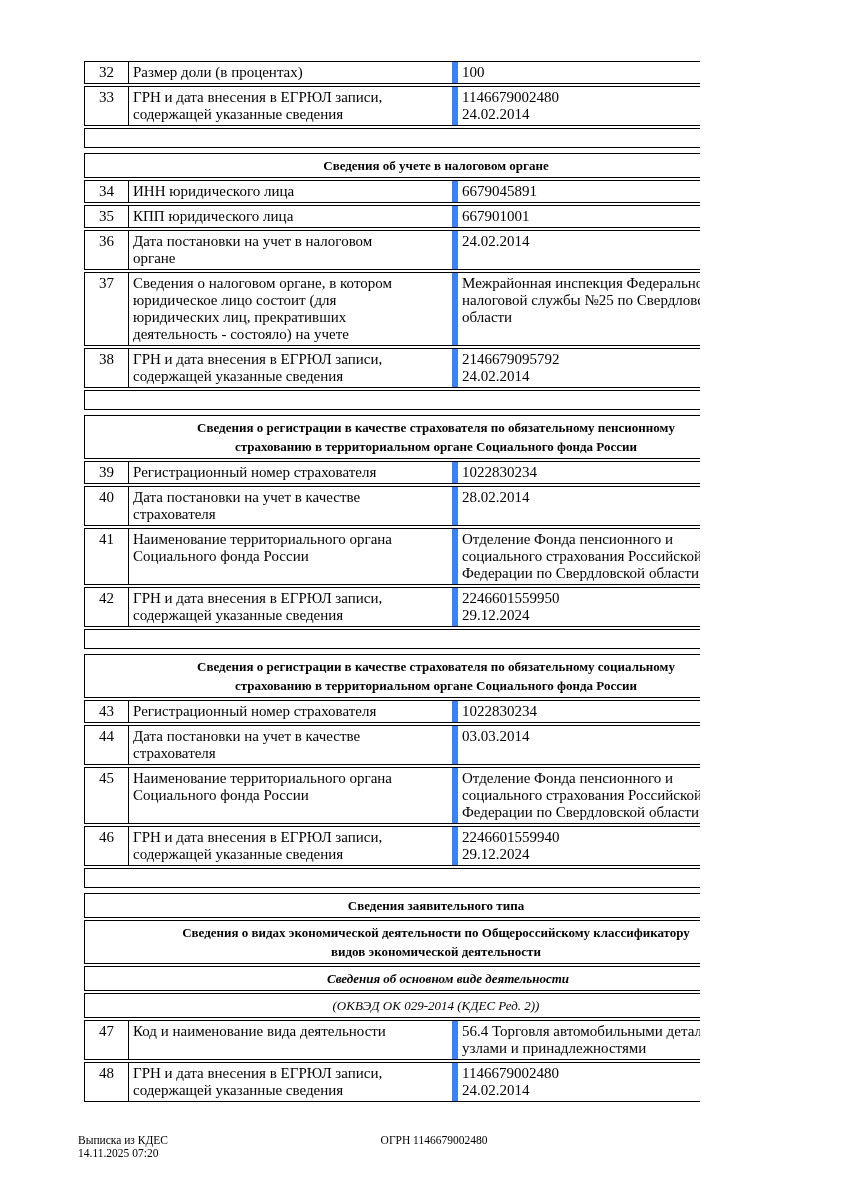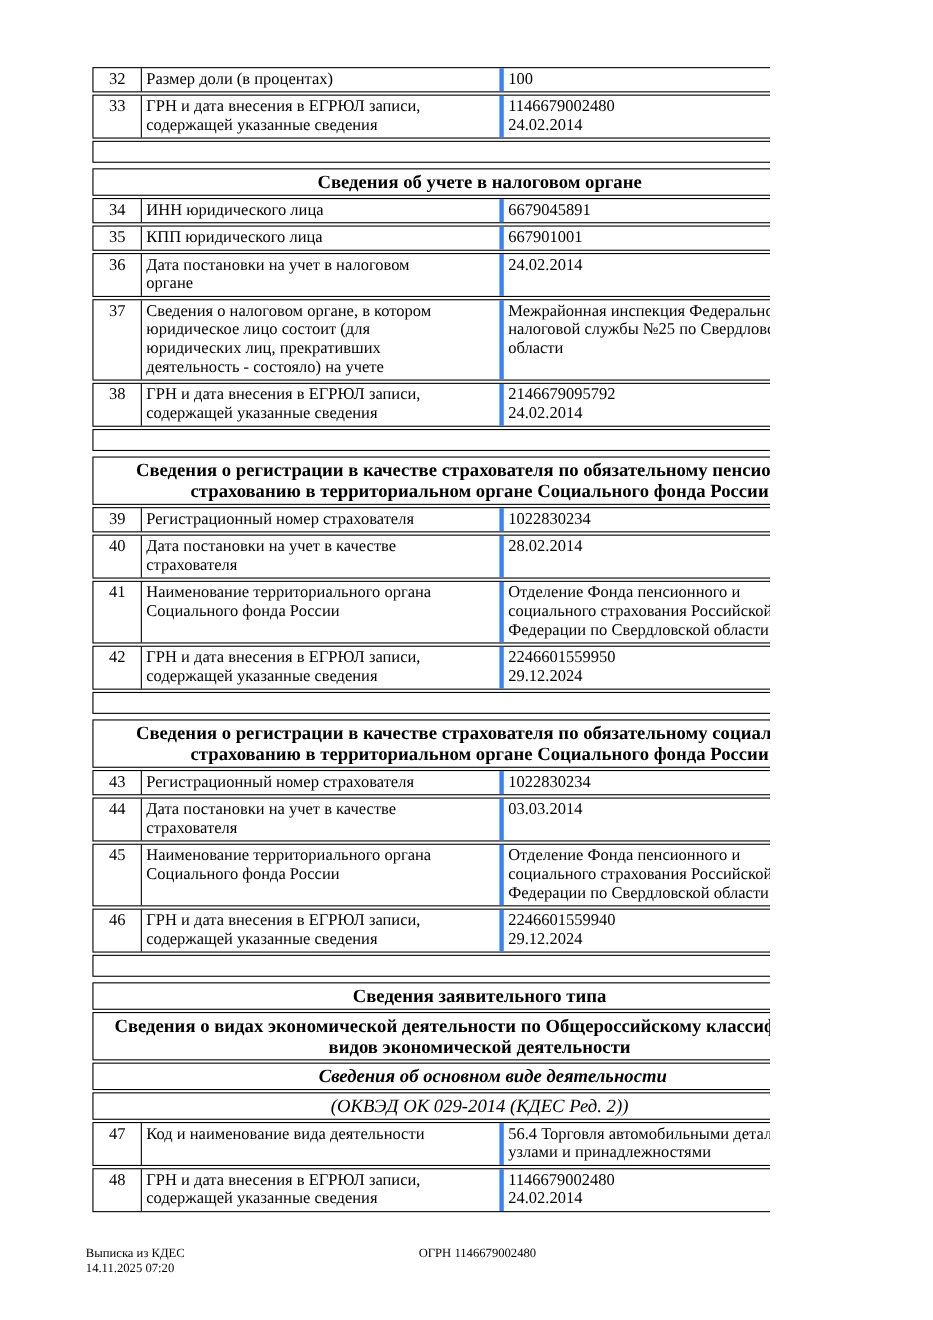--- a/index.html
+++ b/index.html
@@ -17,21 +17,21 @@
   }
   .doc-table {
     position: absolute;
     left: 84px; top: 61px;
     width: 704px;
   }
   .sec-header {
     border: 1px solid #000;
     margin-bottom: 2px;
     text-align: center;
-    font-size: 17px;
+    font-size: 13px;
     line-height: 19px;
     padding: 2px 4px;
     white-space: pre-line;
   }
   .sec-header.bold { font-weight: bold; }
   .sec-header.bold-italic { font-weight: bold; font-style: italic; padding-left: 28px; }
   .sec-header.italic { font-style: italic; }
   .row {
     display: flex;
     border: 1px solid #000;
@@ -42,21 +42,21 @@
   }
   .cell { padding: 2px 4px; white-space: pre-line; }
   .cell.num {
     width: 44px; flex: none;
     border-right: 1px solid #000;
     text-align: center;
     padding: 2px 2px;
   }
   .cell.label {
     width: 329px; flex: none;
-    border-right: 4px solid #3b82f6;
+    border-right: 6px solid #3b82f6;
   }
   .cell.value { flex: 1; }
   .spacer-row {
     border: 1px solid #000;
     height: 20px;
     margin-bottom: 5px;
     background: #fff;
   }
   .footer {
     position: absolute;

